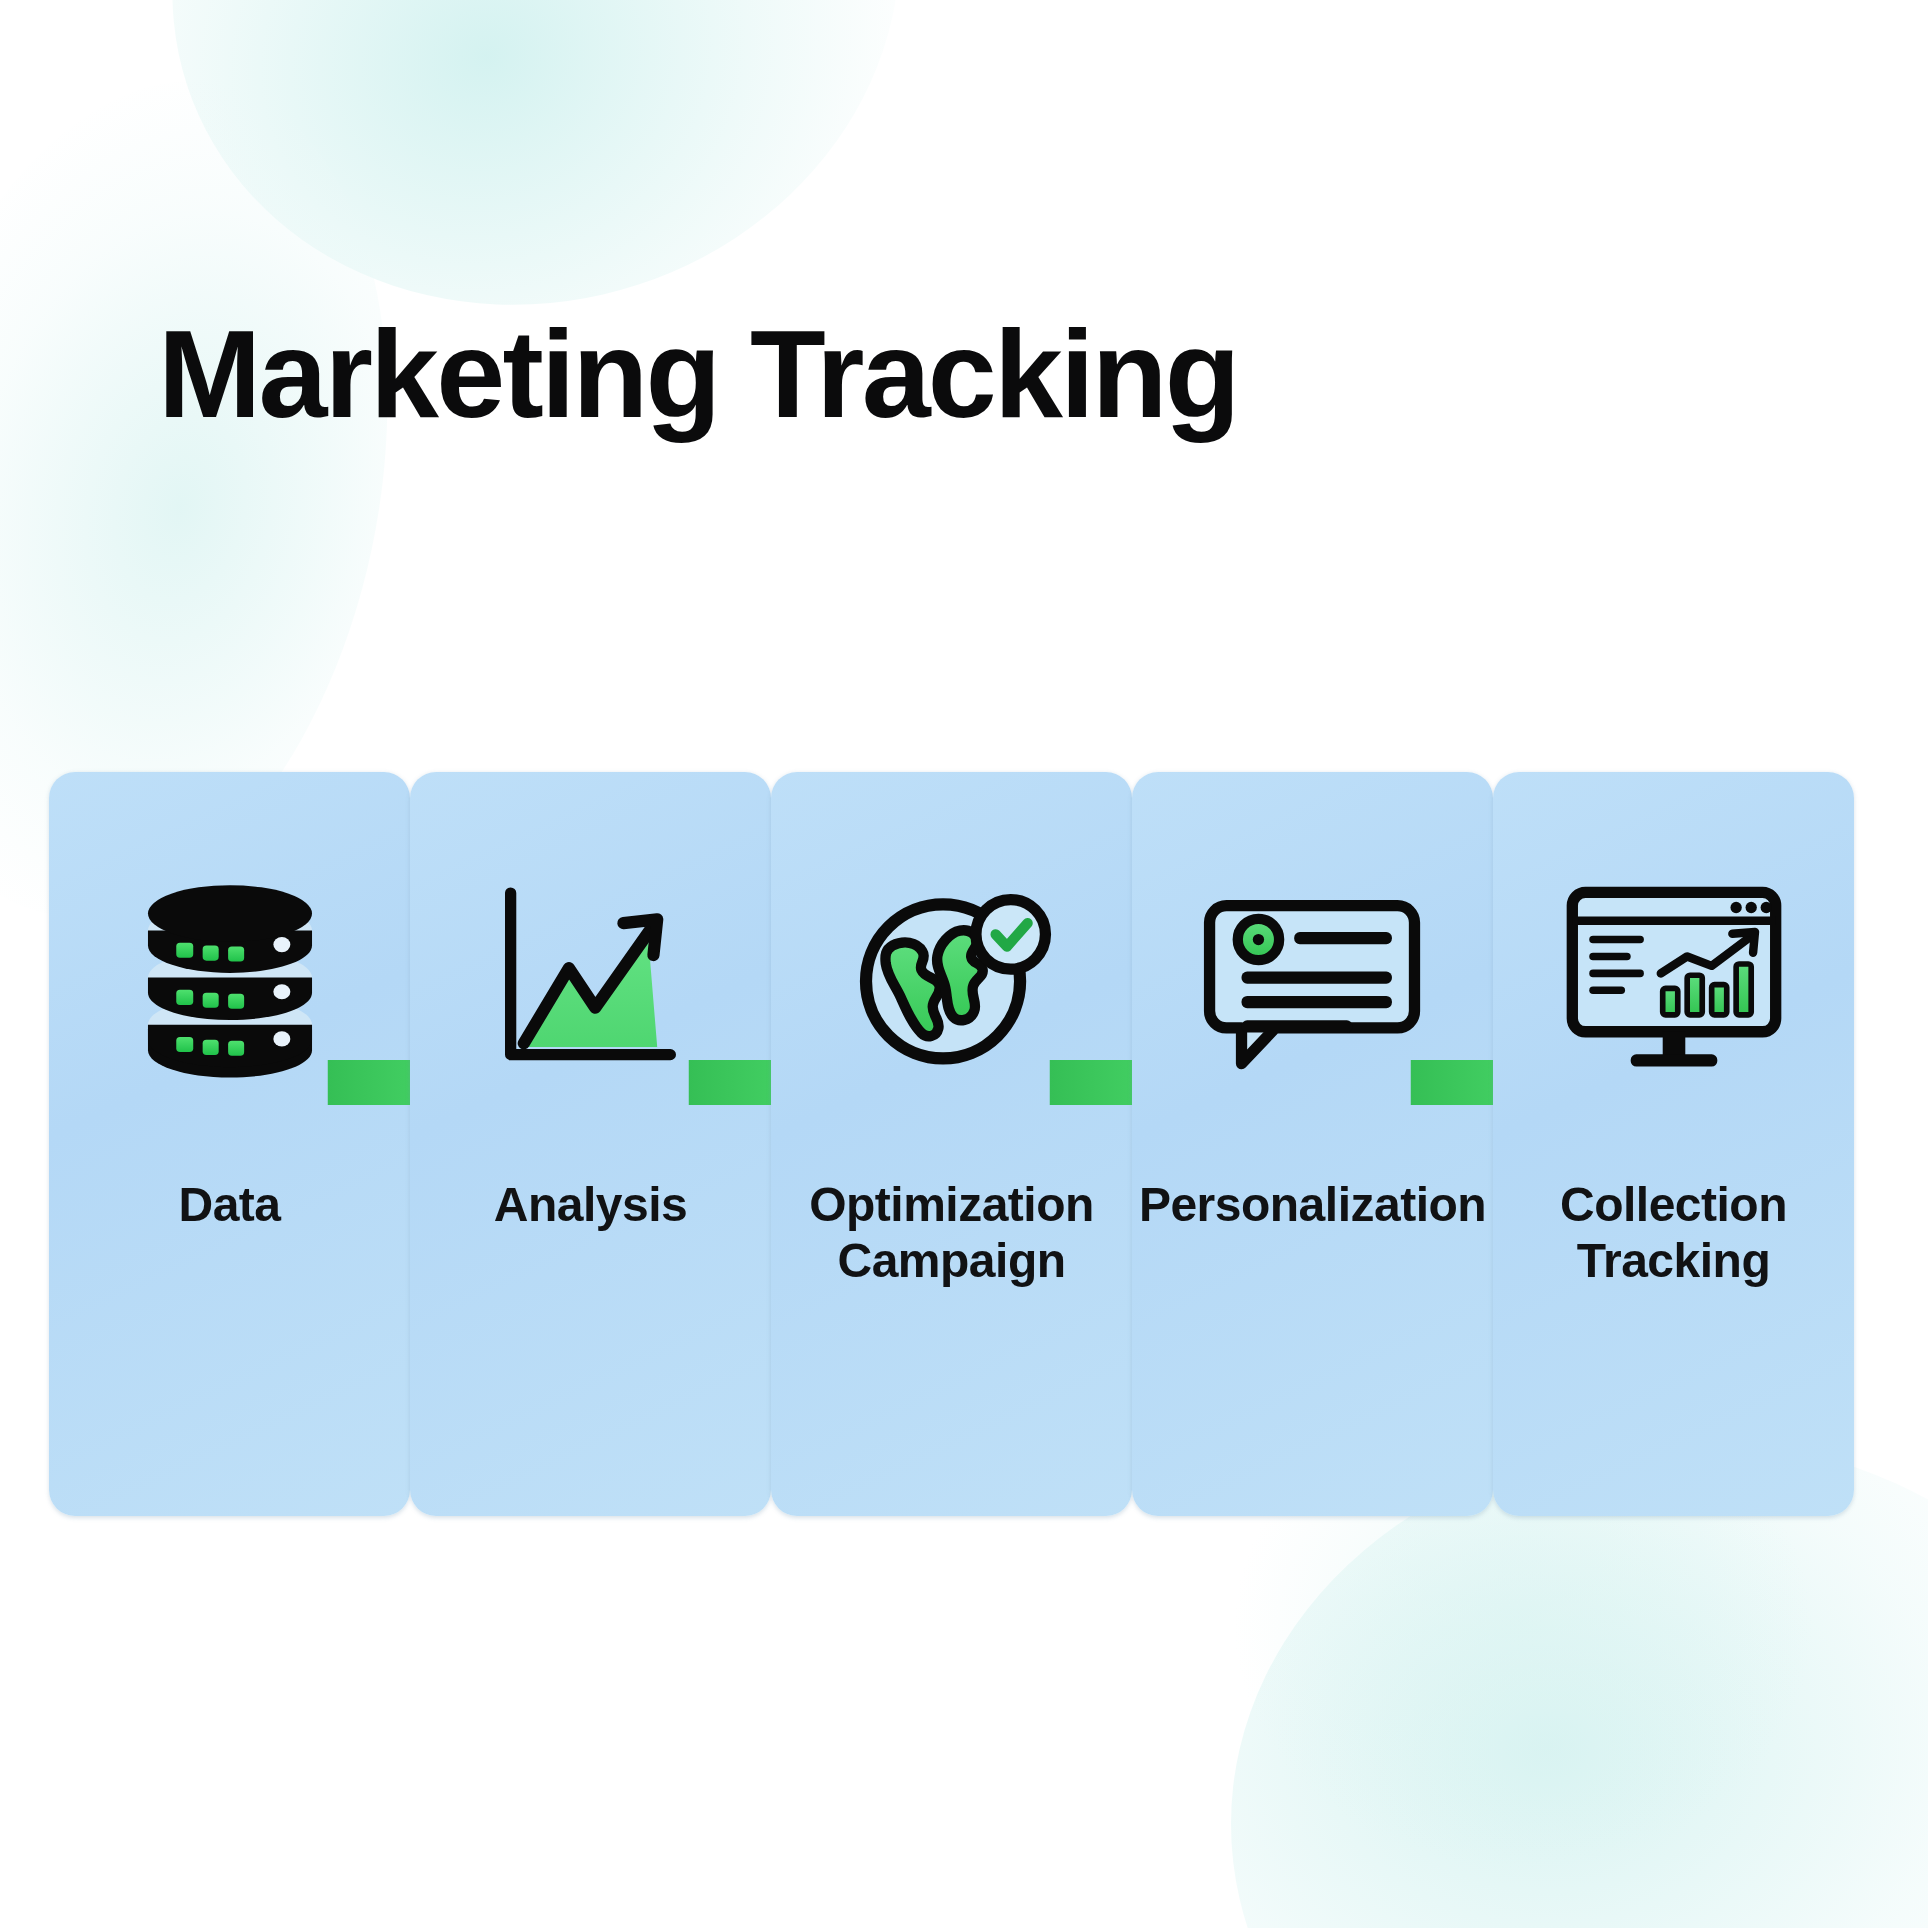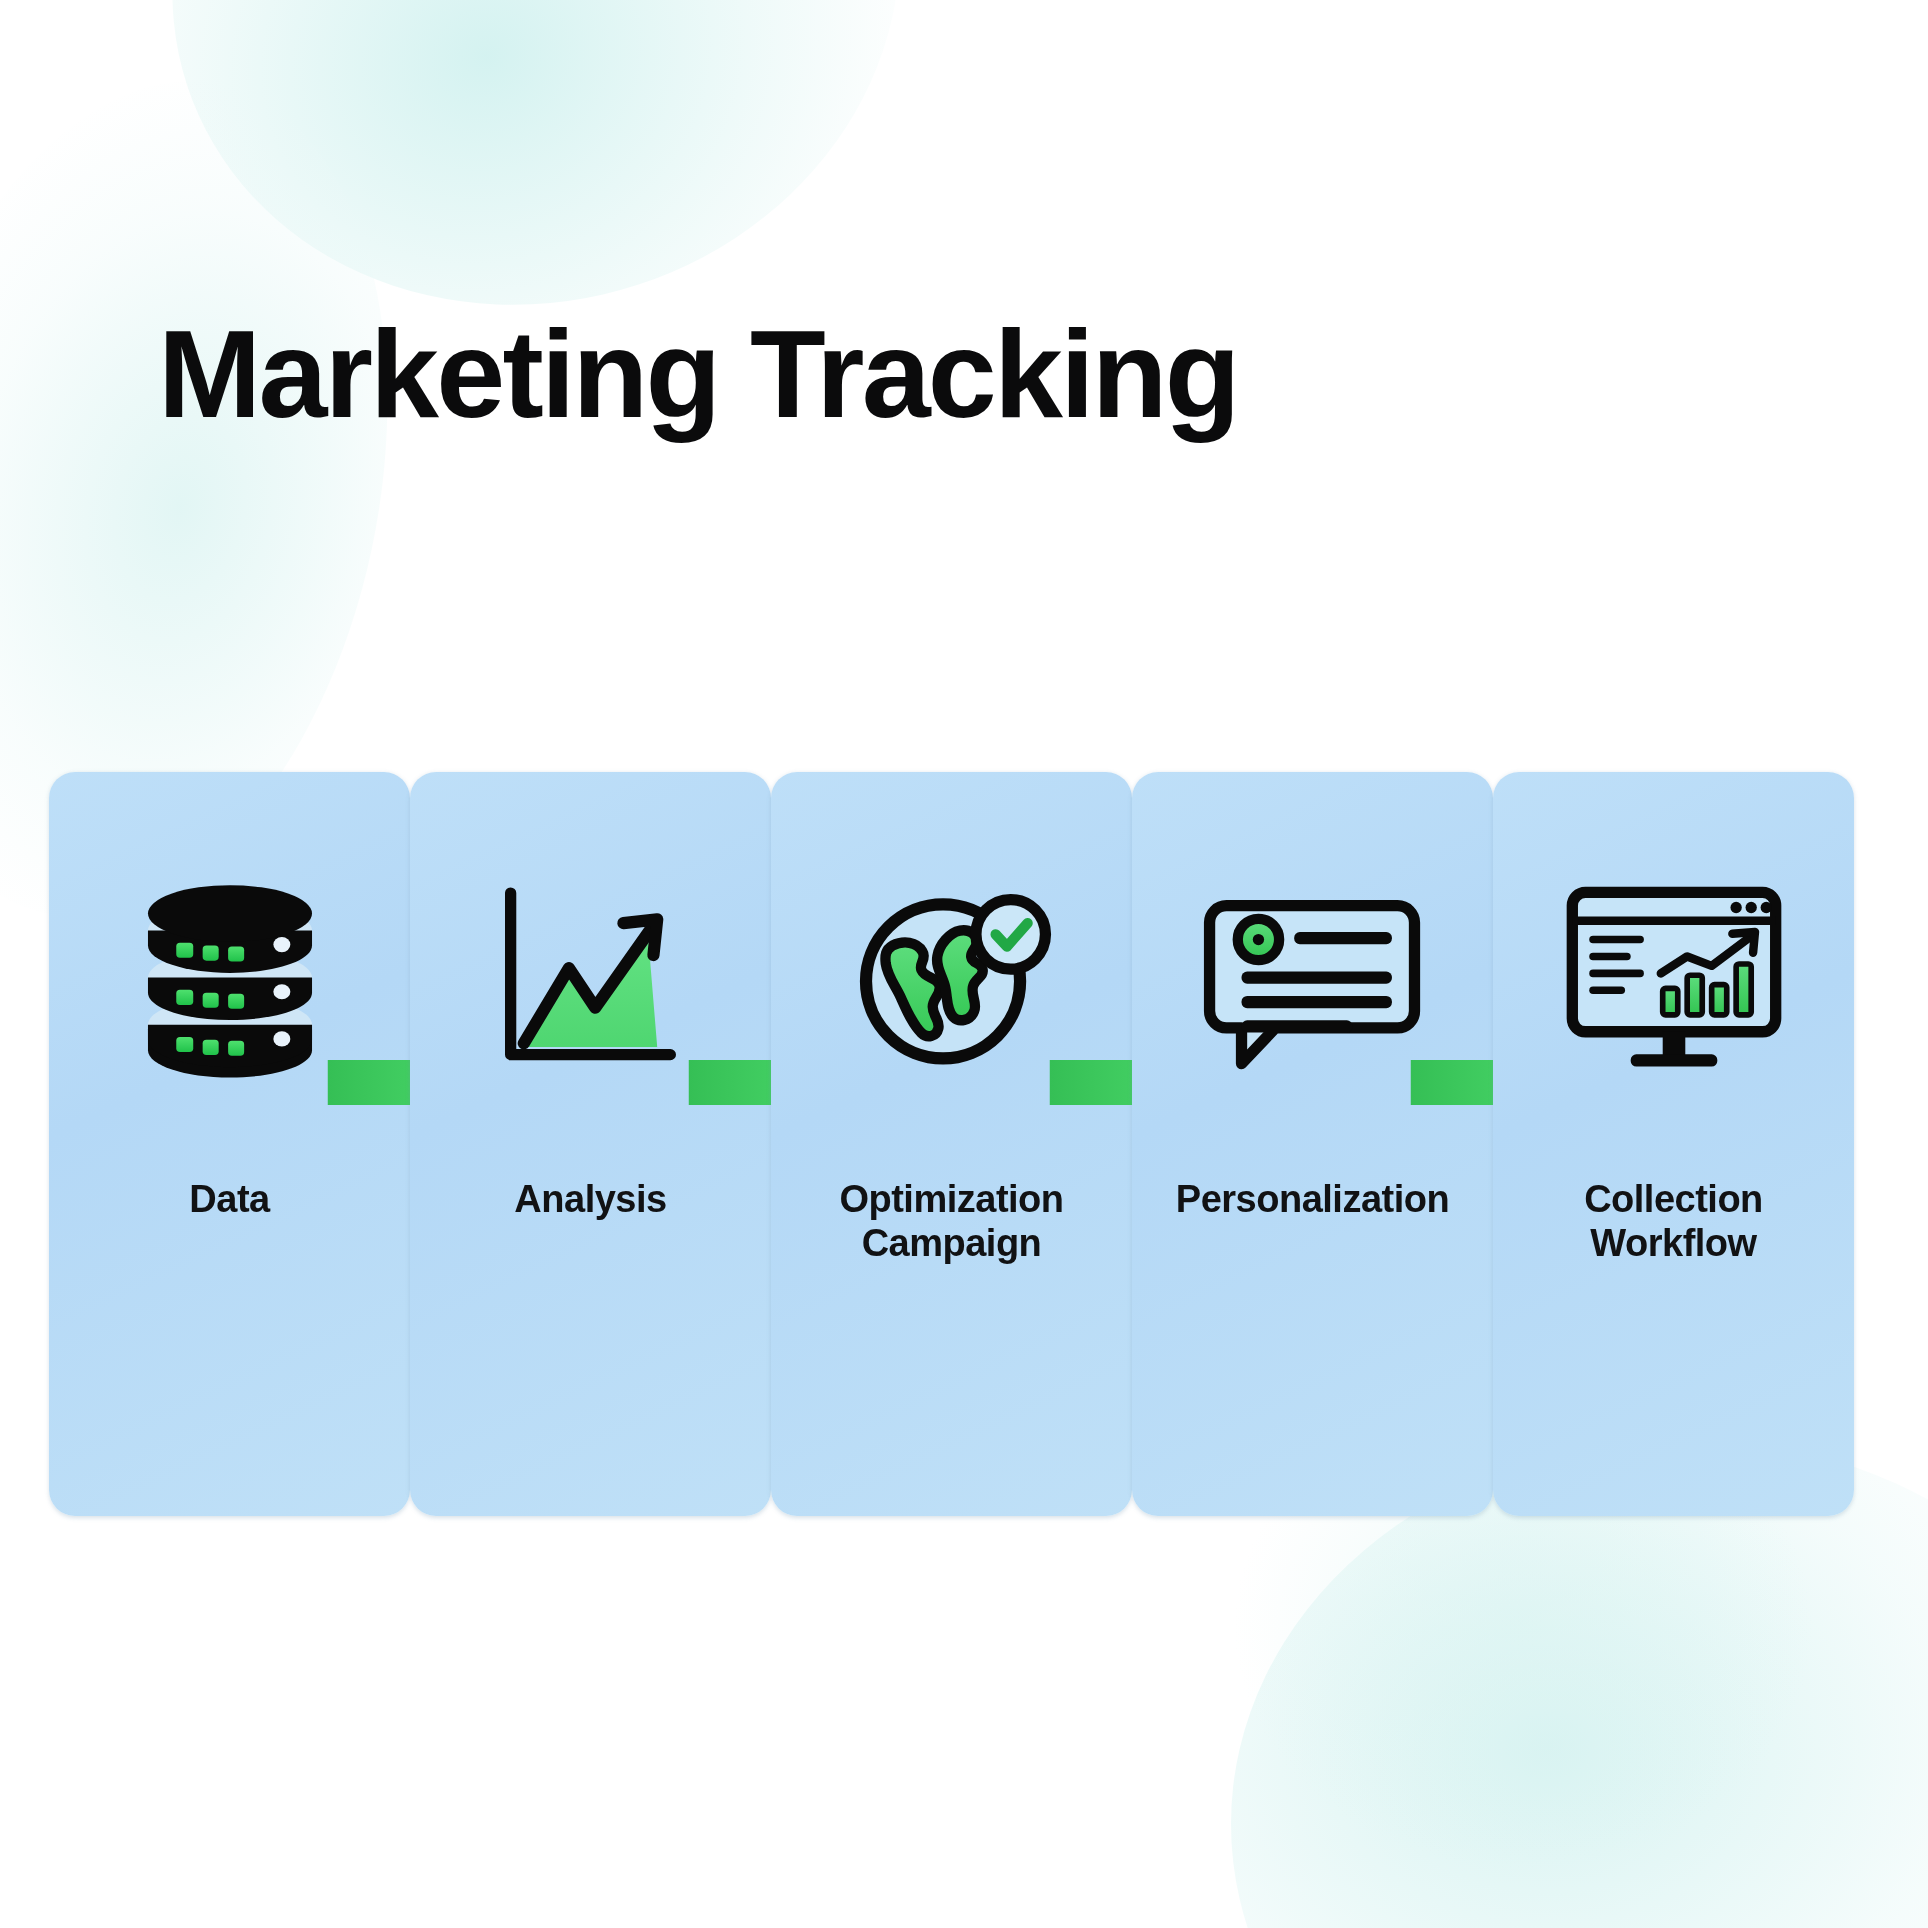--- a/index.html
+++ b/index.html
@@ -72,21 +72,21 @@
     display:flex;
     align-items:center;
     justify-content:center;
     padding-top:9.4px;
     box-sizing:border-box;
   }
   .icon-wrap svg{display:block;}
   .card-label{
     width:100%;
     text-align:center;
-    font-size:38px;
+    font-size:48px;
     font-weight:bold;
     line-height:1.17;
     color:#111214;
     letter-spacing:-0.5px;
     padding:0 5.6px;
     box-sizing:border-box;
   }
   .card-label span{display:block;}
 
   
@@ -329,19 +329,19 @@
 
           <path d="M106 96 L134 78 L160 88 L200 58" fill="none" stroke="#0a0a0a" stroke-width="9" stroke-linecap="round" stroke-linejoin="round"></path>
           <path d="M182 54 L206 52 L204 74" fill="none" stroke="#0a0a0a" stroke-width="9" stroke-linecap="round" stroke-linejoin="round"></path>
 
           <rect x="108" y="158" width="24" height="26" fill="#0a0a0a"></rect>
           <rect x="74" y="182" width="92" height="13" rx="6" fill="#0a0a0a"></rect>
         </svg>
       </div>
       <div class="card-label">
         <span>Collection</span>
-        <span>Workflow</span>
+        <span>Tracking</span>
       </div>
     </div>
 
   </div>
 </div>
 
 
 </body></html>

